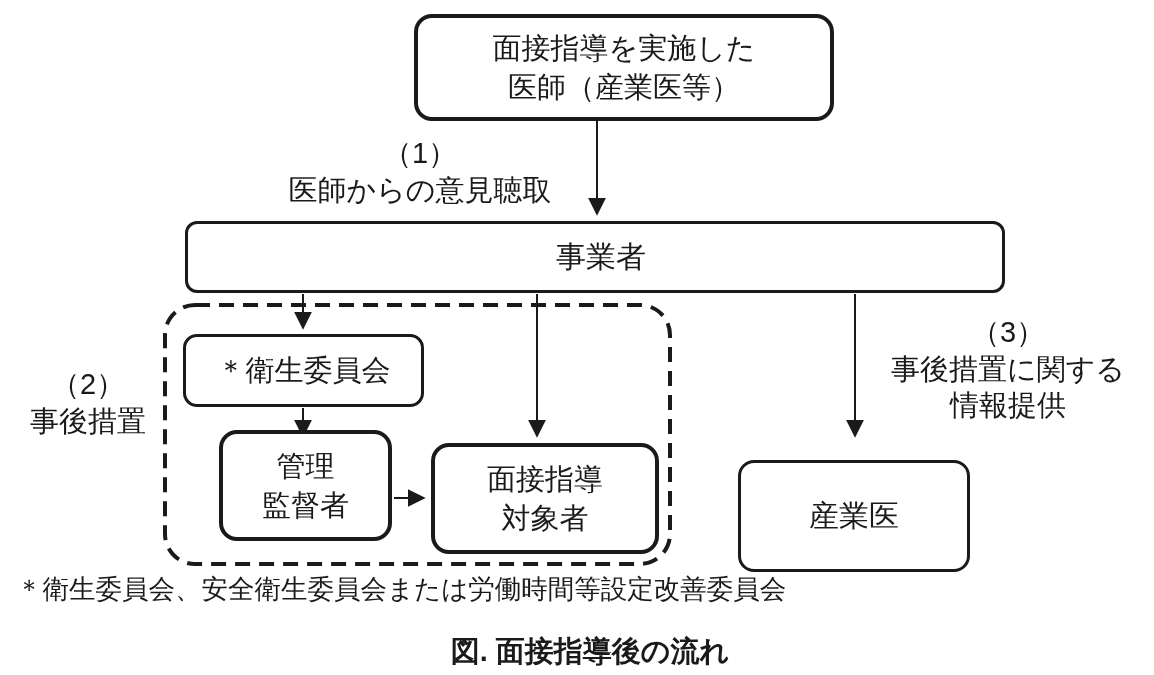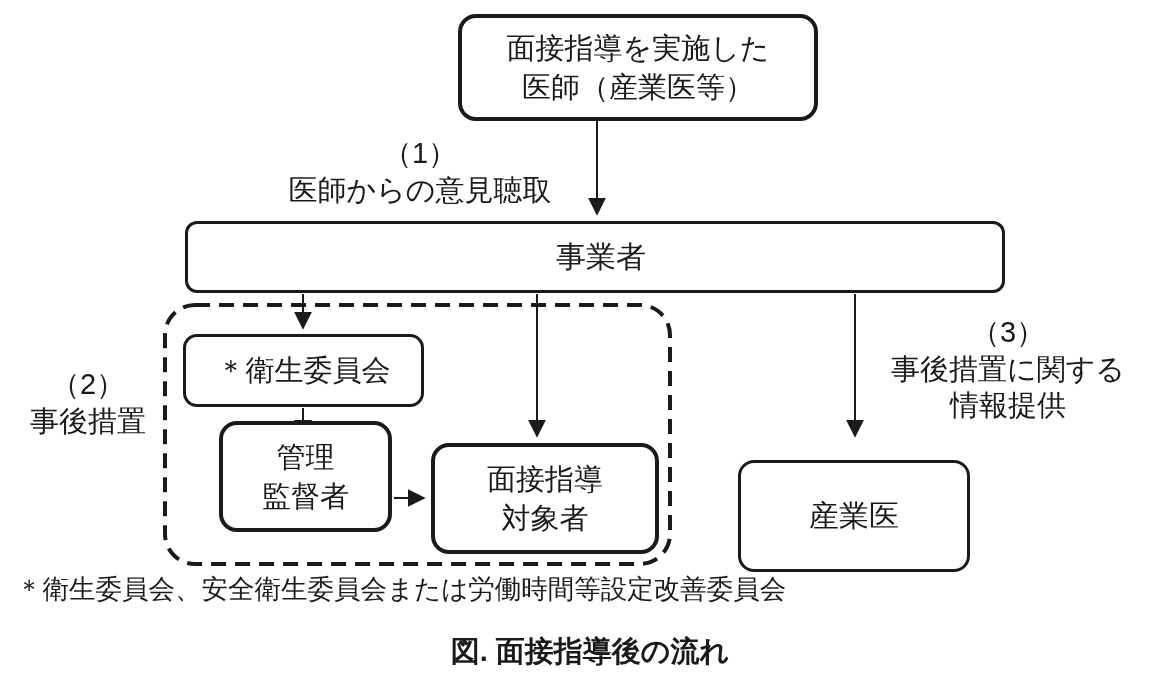--- a/index.html
+++ b/index.html
@@ -32,38 +32,37 @@
     display: flex;
     flex-direction: column;
     align-items: center;
     justify-content: center;
     text-align: center;
     line-height: 1.32;
     font-size: 29px;
   }
   .node-doctor {
     left: 414px; top: 14px;
-    width: 360px; height: 107px;
+    width: 420px; height: 107px;
     border-width: 4px;
     border-radius: 18px;
-    margin-left: 44px;
   }
   .node-employer {
     left: 185px; top: 221px;
     width: 820px; height: 72px;
     border-radius: 12px;
     font-size: 30px;
     padding-left: 12px;
   }
   .node-health-committee {
     left: 183px; top: 334px;
     width: 241px; height: 73px;
   }
   .node-manager {
-    left: 219px; top: 421px;
+    left: 219px; top: 430px;
     width: 173px; height: 111px;
     border-width: 4px;
     border-radius: 18px;
   }
   .node-target {
     left: 431px; top: 443px;
     width: 228px; height: 111px;
     border-width: 4px;
     border-radius: 18px;
   }

